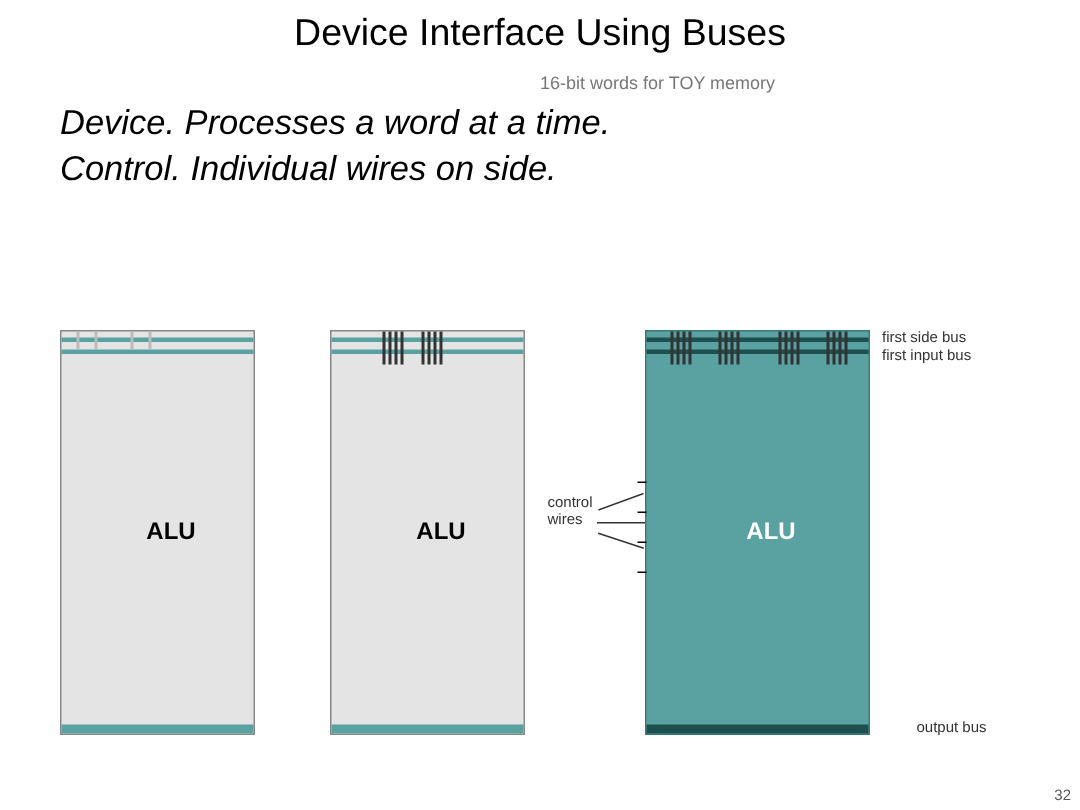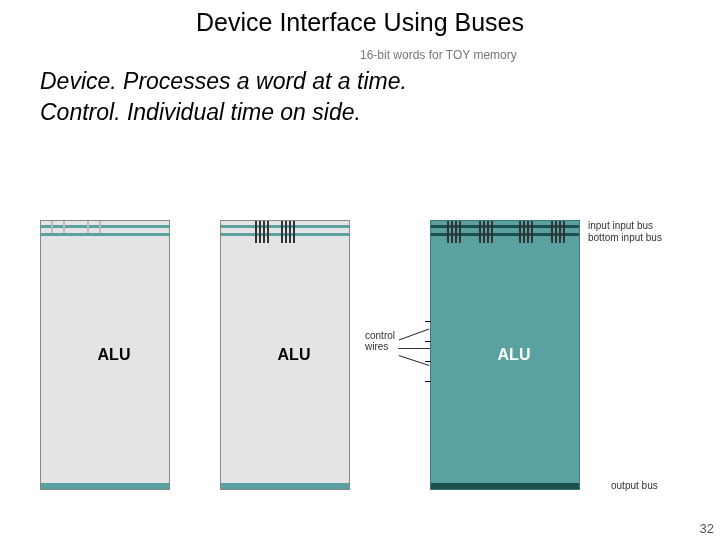--- a/index.html
+++ b/index.html
@@ -131,36 +131,36 @@
   .cwire-out {
     position: absolute;
     height: 1px;
     background: #333;
   }
   .pagenum {
     position: absolute;
     right: 6px;
     bottom: 4px;
     font-family: Verdana, Arial, sans-serif;
-    font-size: 13px;
+    font-size: 10px;
     color: #555;
   }
 </style>
 </head>
 <body>
 
 <div class="slide">
 
   <div class="title">Device Interface Using Buses</div>
 
   <div class="note">16-bit words for TOY memory</div>
 
   <div class="body">
     <div class="line">Device.  Processes a word at a time.</div>
-    <div class="line">Control.   Individual time on side.</div>
+    <div class="line">Control.   Individual wires on side.</div>
   </div>
 
   <div class="diagram">
 
     <div class="module mod-a">
       <div class="in-bus one"></div>
       <div class="in-bus two"></div>
       <div class="ticks">
         <div class="tick" style="left:10px; background:#bbb; height:12px;"></div>
         <div class="tick" style="left:22px; background:#bbb; height:12px;"></div>
@@ -216,20 +216,20 @@
         <div class="tick" style="left:132px;"></div>
       </div>
       <div class="cwire" style="left:-6px; width:6px; top:100px;"></div>
       <div class="cwire" style="left:-6px; width:6px; top:120px;"></div>
       <div class="cwire" style="left:-6px; width:6px; top:140px;"></div>
       <div class="cwire" style="left:-6px; width:6px; top:160px;"></div>
       <div class="out-bus" style="background:#1e4f4f;"></div>
       <div class="label">ALU</div>
     </div>
 
-    <div class="bus-lbl bus-lbl-1">input input bus</div>
-    <div class="bus-lbl bus-lbl-2">bottom input bus</div>
+    <div class="bus-lbl bus-lbl-1">first side bus</div>
+    <div class="bus-lbl bus-lbl-2">first input bus</div>
     <div class="outbus-lbl">output bus</div>
 
   </div>
 
   <div class="pagenum">32</div>
 </div>
 
 </body></html>

